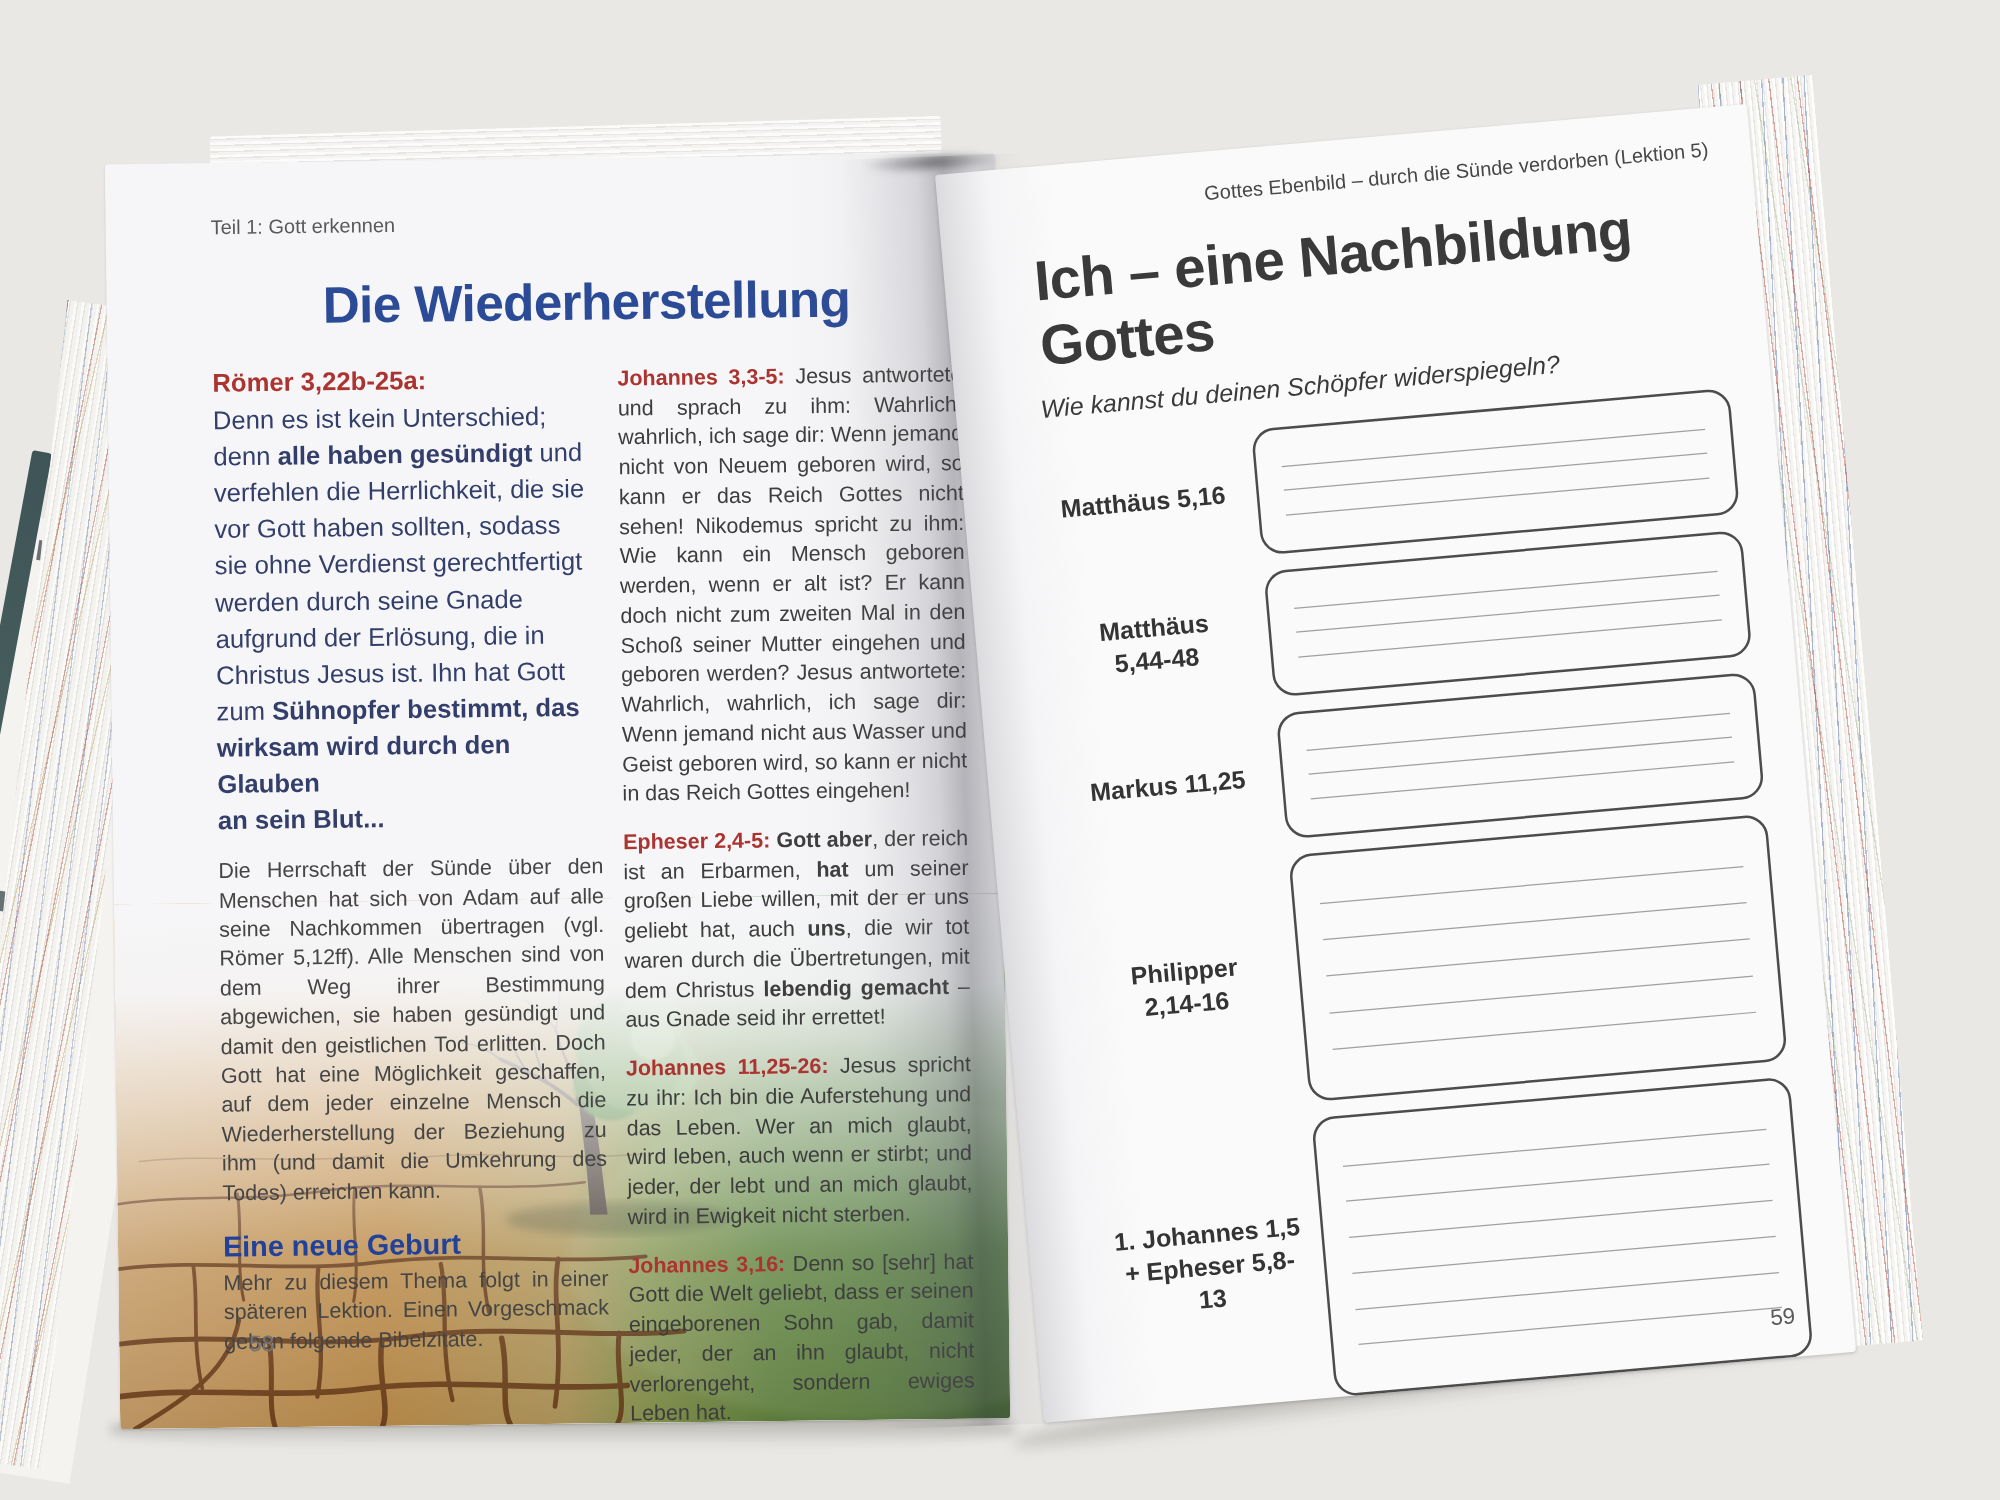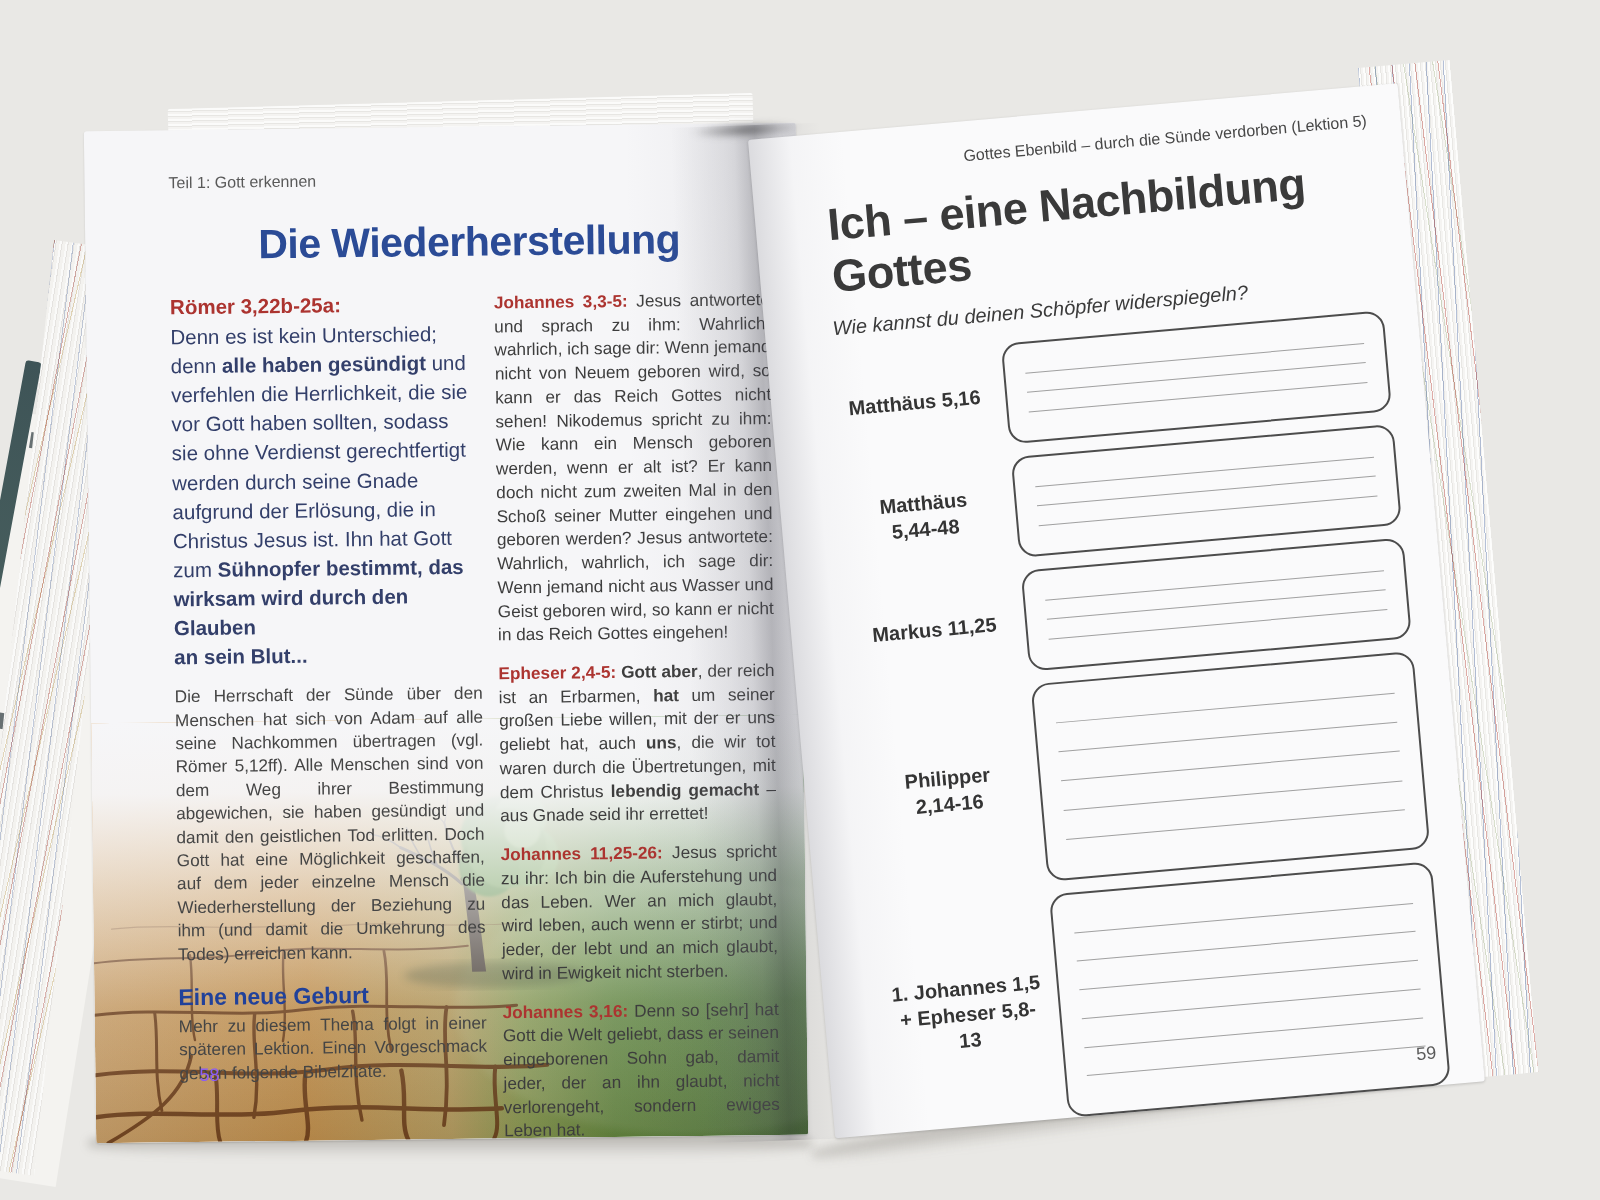--- a/index.html
+++ b/index.html
@@ -65,21 +65,21 @@
   .col1{width:308px;flex:none;}
   .col2{flex:1;min-width:0;}
   .ref{color:#ac3430;font-weight:700;font-size:20.5px;margin-bottom:3px;}
   .verse{font-size:20.5px;line-height:1.42;color:#333f6a;white-space:pre-line;}
   .verse .b{font-weight:700;}
   .body{font-size:17.2px;line-height:1.36;color:#454545;text-align:justify;margin:14px 0 0;}
   .subhead{font-size:23px;color:#21419a;margin:18px 0 4px;font-weight:700;}
   .quote{font-size:17.2px;line-height:1.38;color:#3d3d3d;text-align:justify;margin:0 0 15px;}
   .ref-inline{color:#ac3430;font-weight:700;}
   .quote .b{font-weight:700;}
-  .pagenum-left{position:absolute;left:104px;bottom:56px;font-size:18px;color:#8b5cf6;z-index:3;}
+  .pagenum-left{position:absolute;left:104px;bottom:56px;font-size:18px;color:#737373;z-index:3;}
 
   
   .right-page{left:748px;top:140px;width:652px;height:1002px;background:#fafafb;
     transform:rotate(-5deg);transform-origin:top left;
     box-shadow:0 1px 3px rgba(0,0,0,.18);}
   .right-page::before{content:"";position:absolute;inset:0;pointer-events:none;border-radius:3px;
     background:linear-gradient(to right,rgba(110,110,122,.22),rgba(170,170,180,.07) 42px,rgba(255,255,255,0) 95px);}
   .rp-content{position:absolute;inset:0;padding:26px 34px 0 66px;box-sizing:border-box;}
   .rp-header{font-size:16px;color:#474747;text-align:right;}
   .rp-title{margin:22px 0 0 6px;font-size:45px;letter-spacing:-.5px;color:#3a3a3a;font-weight:700;}

